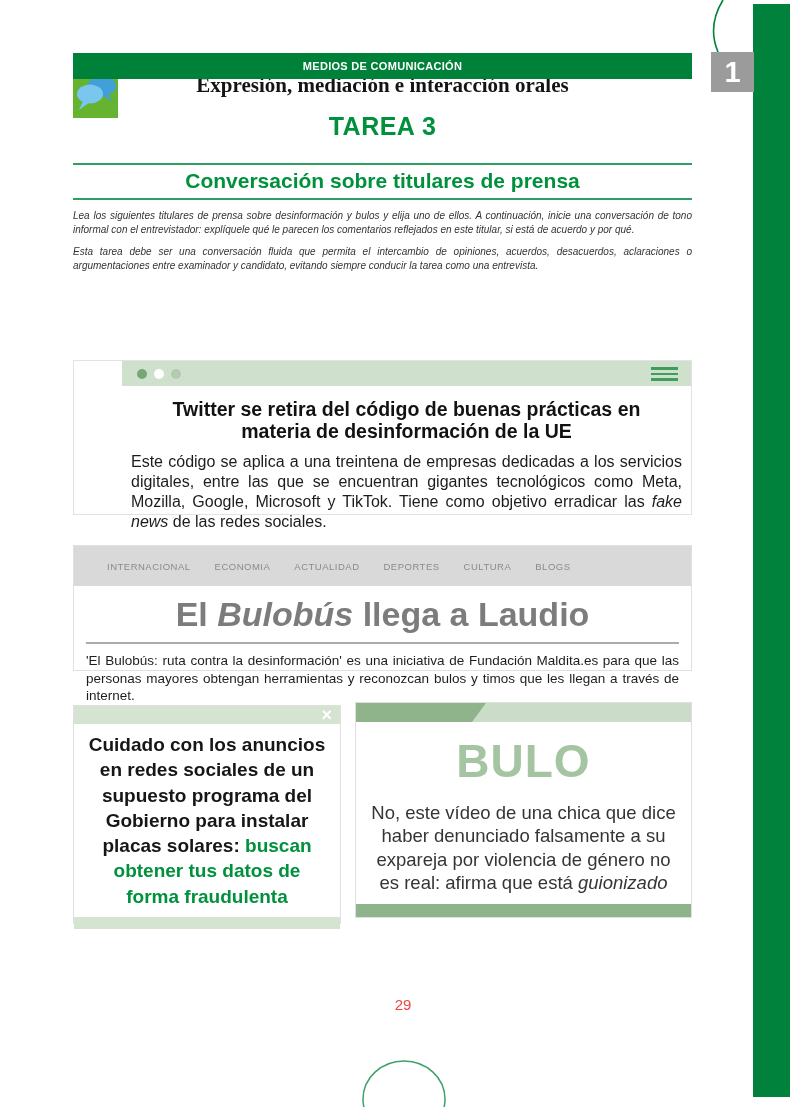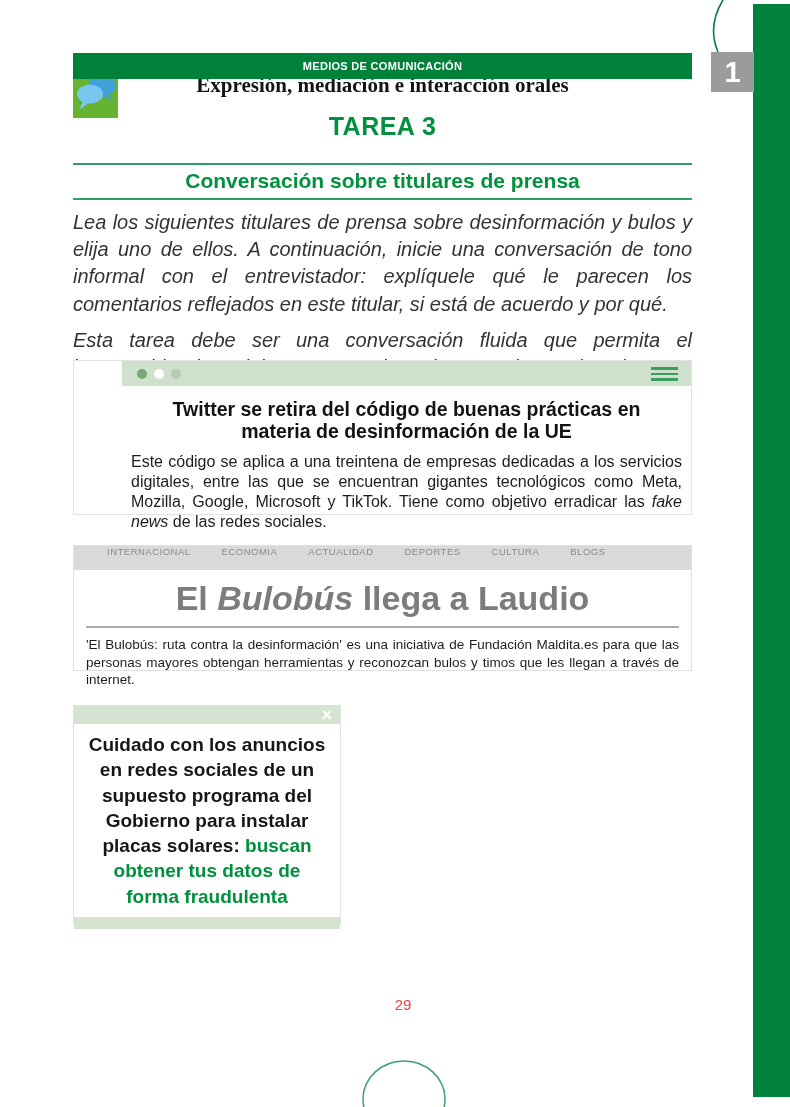--- a/index.html
+++ b/index.html
@@ -21,37 +21,37 @@
   .doc-title{position:absolute; left:73px; top:73px; width:619px; text-align:center;
     font-family:"Liberation Serif", serif; font-weight:bold; font-size:21px; color:#141414;}
   .task-title{position:absolute; left:73px; top:112px; width:619px; text-align:center;
     color:#00913D; font-size:25px; font-weight:bold; letter-spacing:.5px;}
   
   .section{position:absolute; left:73px; top:163px; width:619px; box-sizing:border-box;
     border-top:2px solid #2F9E63; border-bottom:2px solid #2F9E63; padding:4px 0 5px; text-align:center;}
   .section h2{margin:0; font-size:21px; color:#00913D; font-weight:bold;}
   
   .instructions{position:absolute; left:73px; top:209px; width:619px; font-style:italic;
-    font-size:20px; line-height:1.36; color:#333; text-align:justify;}
+    font-size:10px; line-height:1.36; color:#333; text-align:justify;}
   .instructions p{margin:0 0 9px 0;}
   
   .browser-card{position:absolute; left:73px; top:360px; width:619px; height:155px;
     background:#fff; border:1px solid #E2E2E2; box-sizing:border-box;padding-left:48px;}
   .browser-bar{height:25px; background:#CFE0CC; position:relative; display:flex; align-items:center; padding-left:15px;}
   .dot{width:10px; height:10px; border-radius:50%; margin-right:7px;}
   .dot-1{background:#76A876;} .dot-2{background:#ffffff;} .dot-3{background:#B3CBB0;}
   .hamburger{position:absolute; right:13px; top:6px; width:27px;}
   .hamburger div{height:2.5px; background:#3E9C5C; margin-bottom:3px;}
   .browser-headline{margin:12px 42px 9px; text-align:center; font-weight:bold; font-size:19.5px;
     line-height:1.15; color:#121212;}
   .browser-body{margin:0 9px; text-align:justify; font-size:16px; line-height:1.25; color:#1c1c1c;}
   
   .news-card{position:absolute; left:73px; top:545px; width:619px; height:126px;
     background:#fff; border:1px solid #E0E0E0; box-sizing:border-box;}
-  .news-nav{height:24px; background:#D9D9D9; display:flex; align-items:flex-start; gap:31px;
+  .news-nav{height:40px; background:#D9D9D9; display:flex; align-items:center; gap:24px;
     padding-left:33px; font-size:9.5px; color:#8A8A8A; letter-spacing:.5px;}
   .news-headline{text-align:center; font-size:34px; font-weight:bold; color:#7C7C7C; margin:9px 0 8px;}
   .news-rule{border:none; border-top:2px solid #ABABAB; margin:0 12px 8px;}
   .news-body{margin:0 12px; font-size:13.5px; text-align:justify; line-height:1.3; color:#1d1d1d;}
   
   .warning-card{position:absolute; left:73px; top:705px; width:268px; height:219px;
     background:#fff; border:1px solid #E0E0E0; box-sizing:border-box; display:flex; flex-direction:column;}
   .warning-top{height:18px; background:#D5E3D1; position:relative; flex:none;}
   .warning-close{position:absolute; right:8px; top:0; color:#fff; font-size:18px; font-weight:bold; line-height:18px;}
   .warning-body{flex:1; display:flex; align-items:center; justify-content:center; padding:8px 11px;
@@ -143,20 +143,28 @@
   <div class="warning-card">
     <div class="warning-top">
       <span class="warning-close">×</span>
     </div>
     <div class="warning-body">
       <div><span>Cuidado con los anuncios en redes sociales de un supuesto programa del Gobierno para instalar placas solares: </span><span class="warning-green">buscan obtener tus datos de forma fraudulenta</span></div>
     </div>
     <div class="warning-bottom"></div>
   </div>
 
+  <div class="bulo-card">
+    <div class="bulo-top">
+      <div class="bulo-top-left"></div>
+    </div>
+    <div class="bulo-label">BULO</div>
+    <div class="bulo-body"><span>No, este vídeo de una chica que dice haber denunciado falsamente a su expareja por violencia de género no es real: afirma que está </span><span class="it">guionizado</span></div>
+    <div class="bulo-bottom"></div>
+  </div>
 
   <svg class="page-circle" width="96" height="51">
     <ellipse cx="47" cy="43" rx="41" ry="38" stroke="#3BA169" stroke-width="1.5" fill="none"></ellipse>
   </svg>
   <div class="page-number">
     <span>29</span>
   </div>
 
 </div>
 

